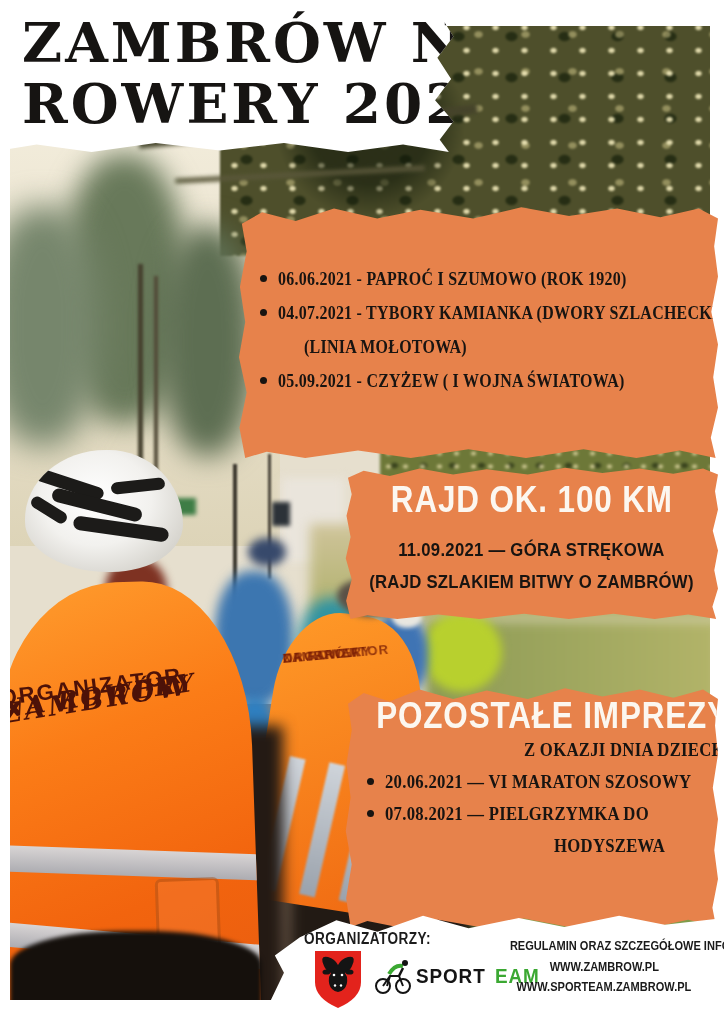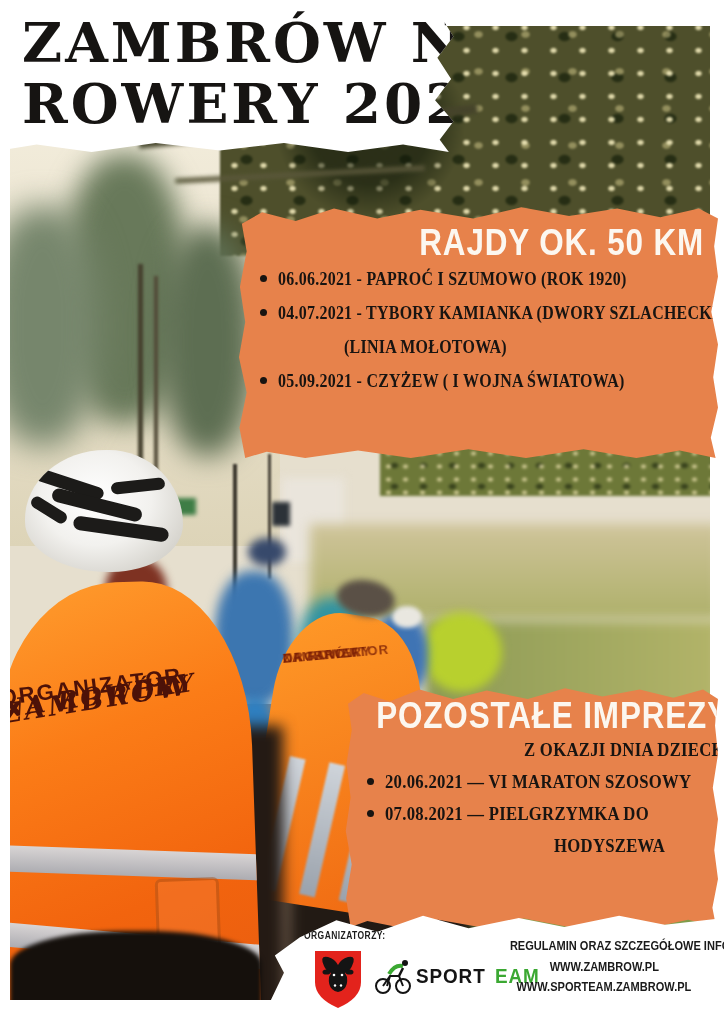--- a/index.html
+++ b/index.html
@@ -102,34 +102,34 @@
   .sec3 .sec-h .hx{transform-origin:50% 50%;}
   .rows{position:absolute;left:14px;top:62px;width:460px;font-family:Liberation Serif, serif;}
   .sec3 .rows{top:52px;width:356px;}
   .row{position:relative;padding-left:26px;margin-bottom:12px;height:22px;}
   .sec3 .row{margin-bottom:10px;}
   .row .dot{position:absolute;left:8px;top:7px;width:7px;height:7px;border-radius:50%;background:#181411;}
   .row .t{display:inline-block;transform:scaleX(.88);transform-origin:0 50%;font-size:19px;font-weight:bold;
     letter-spacing:.3px;color:#181411;white-space:nowrap;line-height:22px;}
   .sec1 .row .t{transform:scaleX(.84);}
   .row.cont{padding-left:0;}
-  .row.cont-a{margin-left:92px;}
+  .row.cont-a{margin-left:52px;}
   .row.cont-b{margin-left:165px;}
   .row.cont-c{margin-left:195px;}
   .cline{position:absolute;width:100%;text-align:center;height:22px;}
   .cline .t{display:inline-block;transform:scaleX(.88);transform-origin:50% 50%;font-size:19px;font-weight:bold;
     letter-spacing:.3px;color:#181411;white-space:nowrap;line-height:22px;}
   .cl1{top:72px;}
   .cl2{top:104px;}
 
   
   .footer{position:absolute;left:268px;top:910px;width:456px;height:114px;background:#ffffff;z-index:8;
     clip-path:polygon(7% 24%,15% 9%,24% 19%,34% 5%,44% 16%,55% 7%,65% 15%,77% 5%,87% 13%,100% 7%,100% 100%,0% 100%,0.5% 80%,3.5% 55%,1.5% 40%);}
   .bottom-strip{position:absolute;left:0;top:1000px;width:724px;height:24px;background:#ffffff;z-index:7;}
-  .org-label{position:absolute;left:36px;top:20px;font-size:10px;font-weight:bold;color:#1c1c1c;letter-spacing:.5px;}
+  .org-label{position:absolute;left:36px;top:20px;font-size:16px;font-weight:bold;color:#1c1c1c;letter-spacing:.5px;}
   .org-label .hx{display:inline-block;transform:scaleX(.85);transform-origin:0 50%;white-space:nowrap;}
   .crest{position:absolute;left:46px;top:40px;width:48px;height:60px;}
   .sporteam{position:absolute;left:104px;top:46px;display:flex;align-items:center;gap:2px;}
   .sp-word{font-weight:bold;font-size:21px;letter-spacing:1px;display:inline-block;transform:scaleX(.9);transform-origin:0 50%;white-space:nowrap;}
   .sp-black{color:#141414;}
   .sp-green{color:#3BA832;}
   .info{position:absolute;left:218px;top:28px;width:236px;text-align:center;color:#1a1a1a;}
   .info div{white-space:nowrap;}
   .info .hx{display:inline-block;transform:scaleX(.85);transform-origin:50% 50%;white-space:nowrap;}
   .info-heading{font-size:13px;font-weight:bold;margin-bottom:6px;}
@@ -205,29 +205,33 @@
   </div>
 
   <header class="title-block">
     <div class="title-text">
       <div>ZAMBRÓW NA</div>
       <div>ROWERY 2021</div>
     </div>
   </header>
 
   <section class="oblock sec1">
-    <div class="sec-h"><span class="hx">RAJDY OK. 50 KM</span></div>
     <div class="rows">
       <div class="row"><span class="dot"></span><span class="t">06.06.2021 - PAPROĆ I SZUMOWO (ROK 1920)</span></div>
       <div class="row"><span class="dot"></span><span class="t">04.07.2021 - TYBORY KAMIANKA (DWORY SZLACHECKIE)</span></div>
       <div class="row cont cont-a"><span class="t">(LINIA MOŁOTOWA)</span></div>
       <div class="row"><span class="dot"></span><span class="t">05.09.2021 - CZYŻEW ( I WOJNA ŚWIATOWA)</span></div>
     </div>
   </section>
 
+  <section class="oblock sec2">
+    <div class="sec-h"><span class="hx">RAJD OK. 100 KM</span></div>
+    <div class="cline cl1"><span class="t">11.09.2021 — GÓRA STRĘKOWA</span></div>
+    <div class="cline cl2"><span class="t">(RAJD SZLAKIEM BITWY O ZAMBRÓW)</span></div>
+  </section>
 
   <section class="oblock sec3">
     <div class="sec-h"><span class="hx">POZOSTAŁE IMPREZY</span></div>
     <div class="rows">
       <div class="row cont cont-b"><span class="t">Z OKAZJI DNIA DZIECKA</span></div>
       <div class="row"><span class="dot"></span><span class="t">20.06.2021 — VI MARATON SZOSOWY</span></div>
       <div class="row"><span class="dot"></span><span class="t">07.08.2021 — PIELGRZYMKA DO</span></div>
       <div class="row cont cont-c"><span class="t">HODYSZEWA</span></div>
     </div>
   </section>

